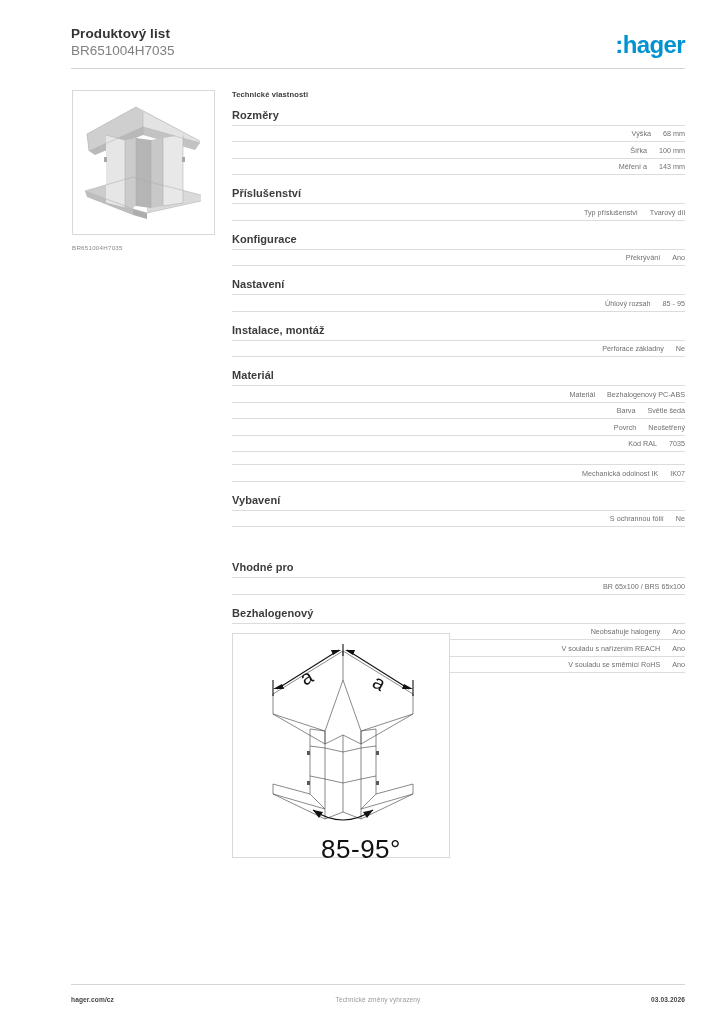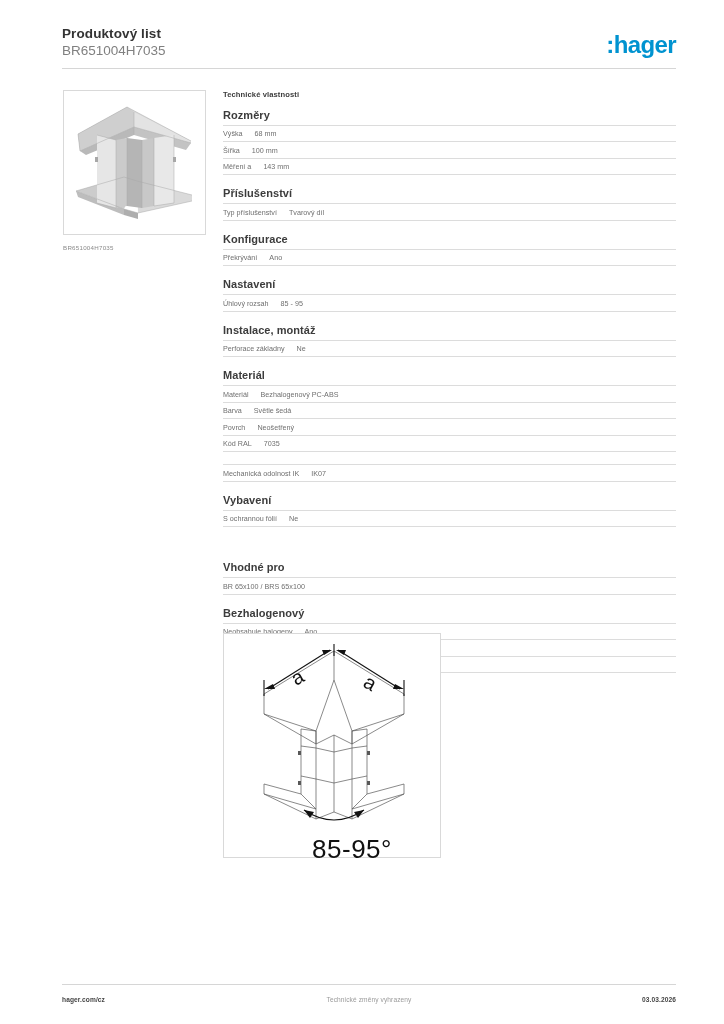--- a/index.html
+++ b/index.html
@@ -11,21 +11,21 @@
     width: 724px;
     height: 1024px;
     position: relative;
     font-family: "Liberation Sans", sans-serif;
     color: #333333;
     overflow: hidden;
   }
 
   .page {
     position: absolute;
-    left: 7px; top: 0;
+    left: 16px; top: 0;
     width: 664px;
     height: 1024px;
   }
 
   
   .header {
     position: absolute;
     left: 55px;
     top: 26px;
     width: 614px;
@@ -110,21 +110,21 @@
     font-size: 11px;
     font-weight: bold;
     color: #3c3c3c;
     letter-spacing: 0.05px;
     padding-bottom: 4px;
     margin: 0;
   }
   .rows { display: block; }
   .row {
     display: flex;
-    justify-content: flex-start;
+    justify-content: flex-end;
     align-items: baseline;
     border-top: 1px solid #dcdcdc;
     padding: 3.3px 0 3.2px 0;
     font-size: 7.2px;
     color: #6f6f6f;
   }
   .row:last-child { border-bottom: 1px solid #dcdcdc; }
   .row .k {
     text-align: left;
     white-space: nowrap;

